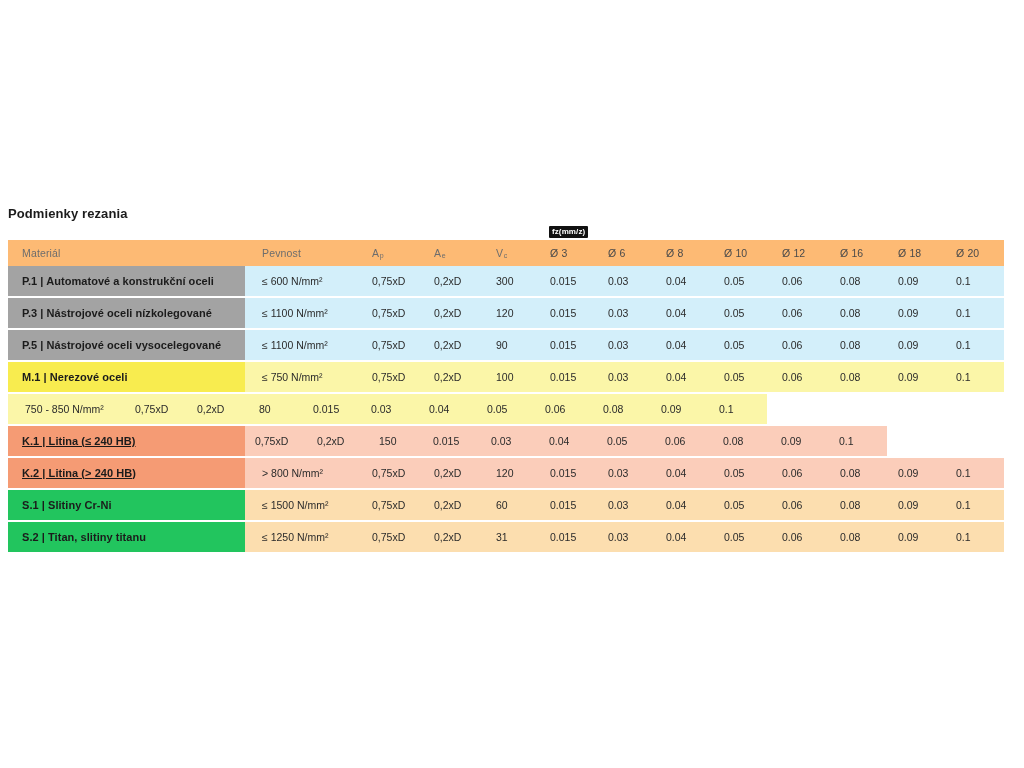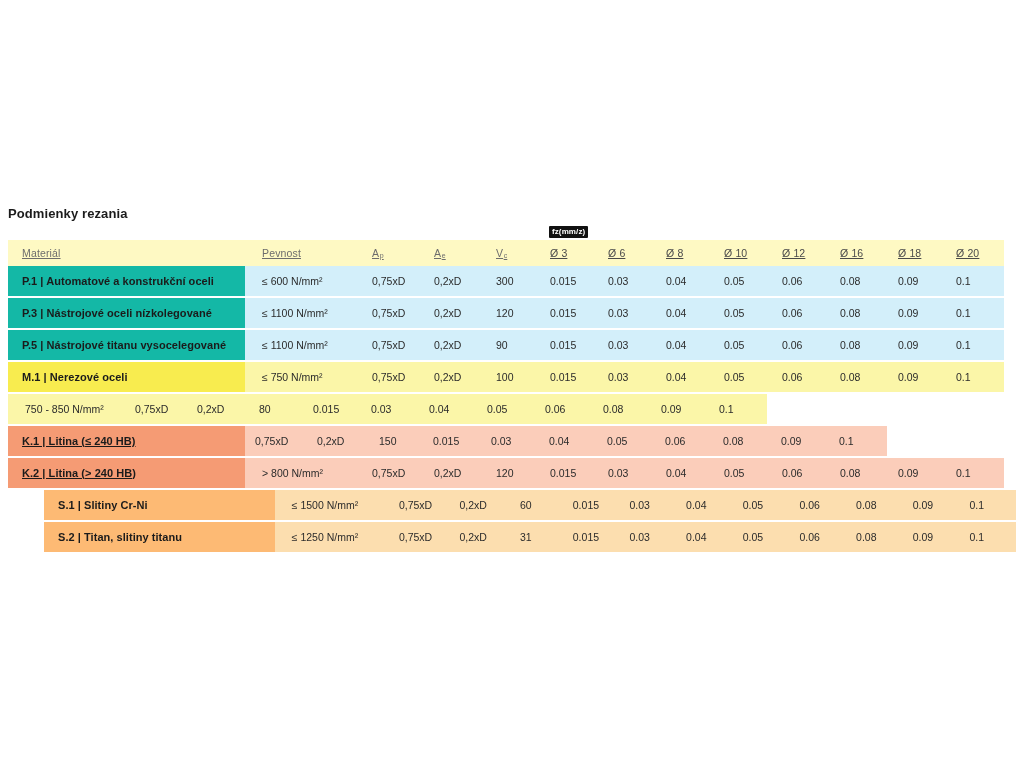--- a/index.html
+++ b/index.html
@@ -49,26 +49,25 @@
   .row {
     display: flex;
     width: 100%;
     align-items: stretch;
   }
 
   .head-row {
     height: 26px;
   }
   .head-row .cell {
-    background: #fef9c3;
+    background: #fdba74;
     color: #6d6d6d;
     font-size: 10.5px;
     font-weight: 400;
     letter-spacing: 0.15px;
-    text-decoration: underline;
   }
 
   .data-row {
     height: 30px;
     margin-bottom: 2px;
   }
 
   .cell {
     display: flex;
     align-items: center;
@@ -128,30 +127,30 @@
     font-size: 8px;
     font-weight: 700;
     letter-spacing: 0.1px;
     padding: 1.5px 3px 2px 3px;
     line-height: 1;
     border-radius: 1px;
     white-space: nowrap;
   }
 
   
-  .g-P .c-material { background: #14b8a6; }
+  .g-P .c-material { background: #a3a3a3; }
   .g-P .c-strength, .g-P .c-ap, .g-P .c-ae, .g-P .c-vc, .g-P .c-d { background: #d3effa; }
 
   .g-M .c-material { background: #f8ec4f; }
   .g-M .c-strength, .g-M .c-ap, .g-M .c-ae, .g-M .c-vc, .g-M .c-d { background: #fbf6a8; }
 
   .g-K .c-material { background: #f59b74; text-decoration: underline; }
   .g-K .c-strength, .g-K .c-ap, .g-K .c-ae, .g-K .c-vc, .g-K .c-d { background: #fbcdba; }
 
-  .g-S .c-material { background: #fdba74; margin-left: 36px; }
+  .g-S .c-material { background: #22c55e; }
   .g-S .c-strength, .g-S .c-ap, .g-S .c-ae, .g-S .c-vc, .g-S .c-d { background: #fcdeaf; }
 </style>
 </head>
 <body>
 
 <div id="sheet">
 
   <div class="page-title">Podmienky rezania</div>
 
   <div class="table">
@@ -210,21 +209,21 @@
           <div class="cell c-d">0.015</div>
           <div class="cell c-d">0.03</div>
           <div class="cell c-d">0.04</div>
           <div class="cell c-d">0.05</div>
           <div class="cell c-d">0.06</div>
           <div class="cell c-d">0.08</div>
           <div class="cell c-d">0.09</div>
           <div class="cell c-d">0.1</div>
         </div>
         <div class="row data-row g-P">
-          <div class="cell c-material">P.5 | Nástrojové titanu vysocelegované</div>
+          <div class="cell c-material">P.5 | Nástrojové oceli vysocelegované</div>
           <div class="cell c-strength">≤ 1100 N/mm²</div>
           <div class="cell c-ap">0,75xD</div>
           <div class="cell c-ae">0,2xD</div>
           <div class="cell c-vc">90</div>
           <div class="cell c-d">0.015</div>
           <div class="cell c-d">0.03</div>
           <div class="cell c-d">0.04</div>
           <div class="cell c-d">0.05</div>
           <div class="cell c-d">0.06</div>
           <div class="cell c-d">0.08</div>

